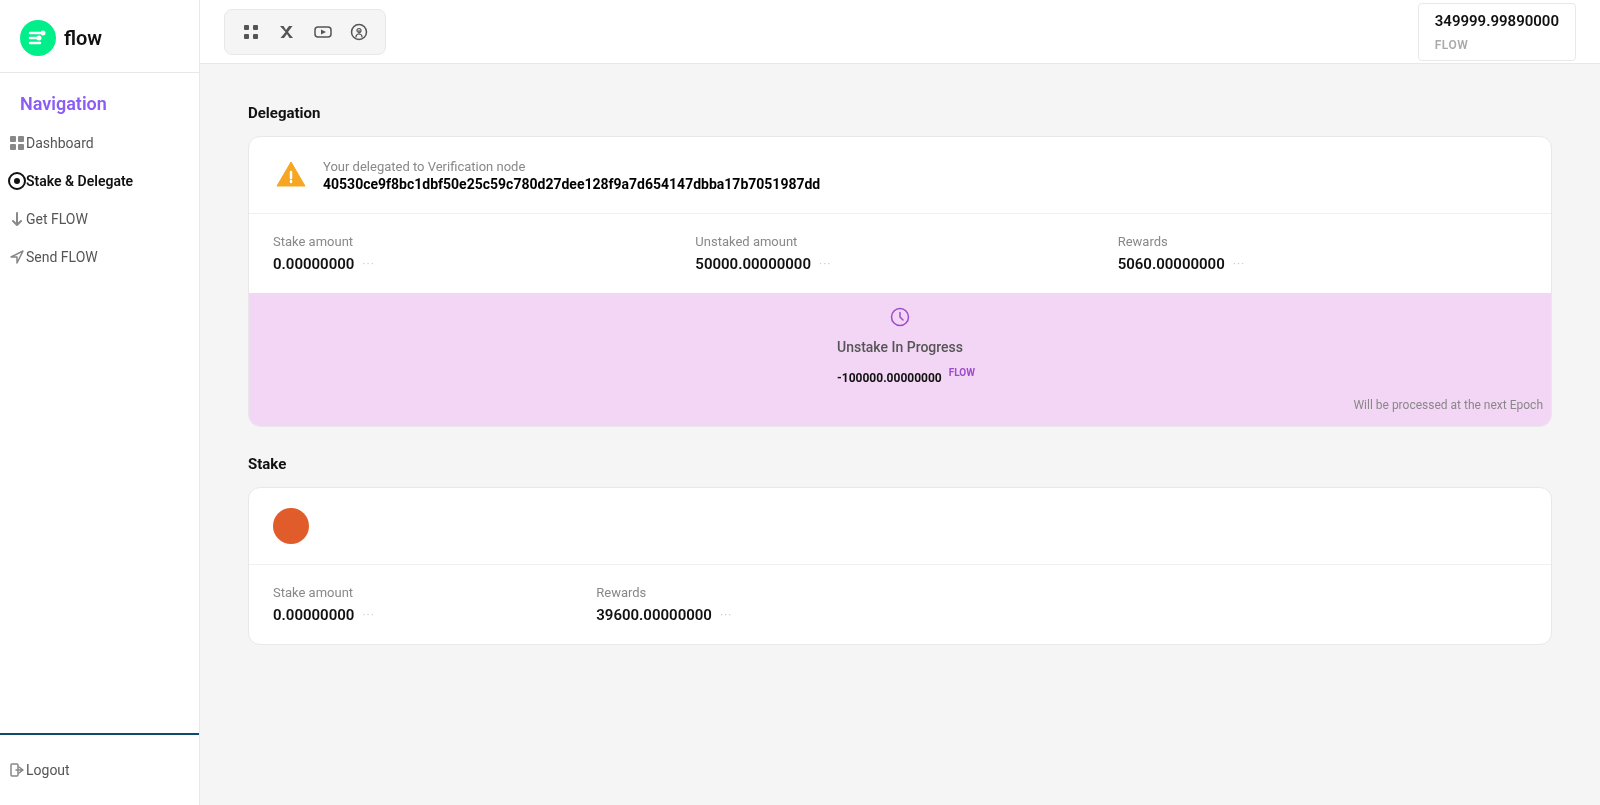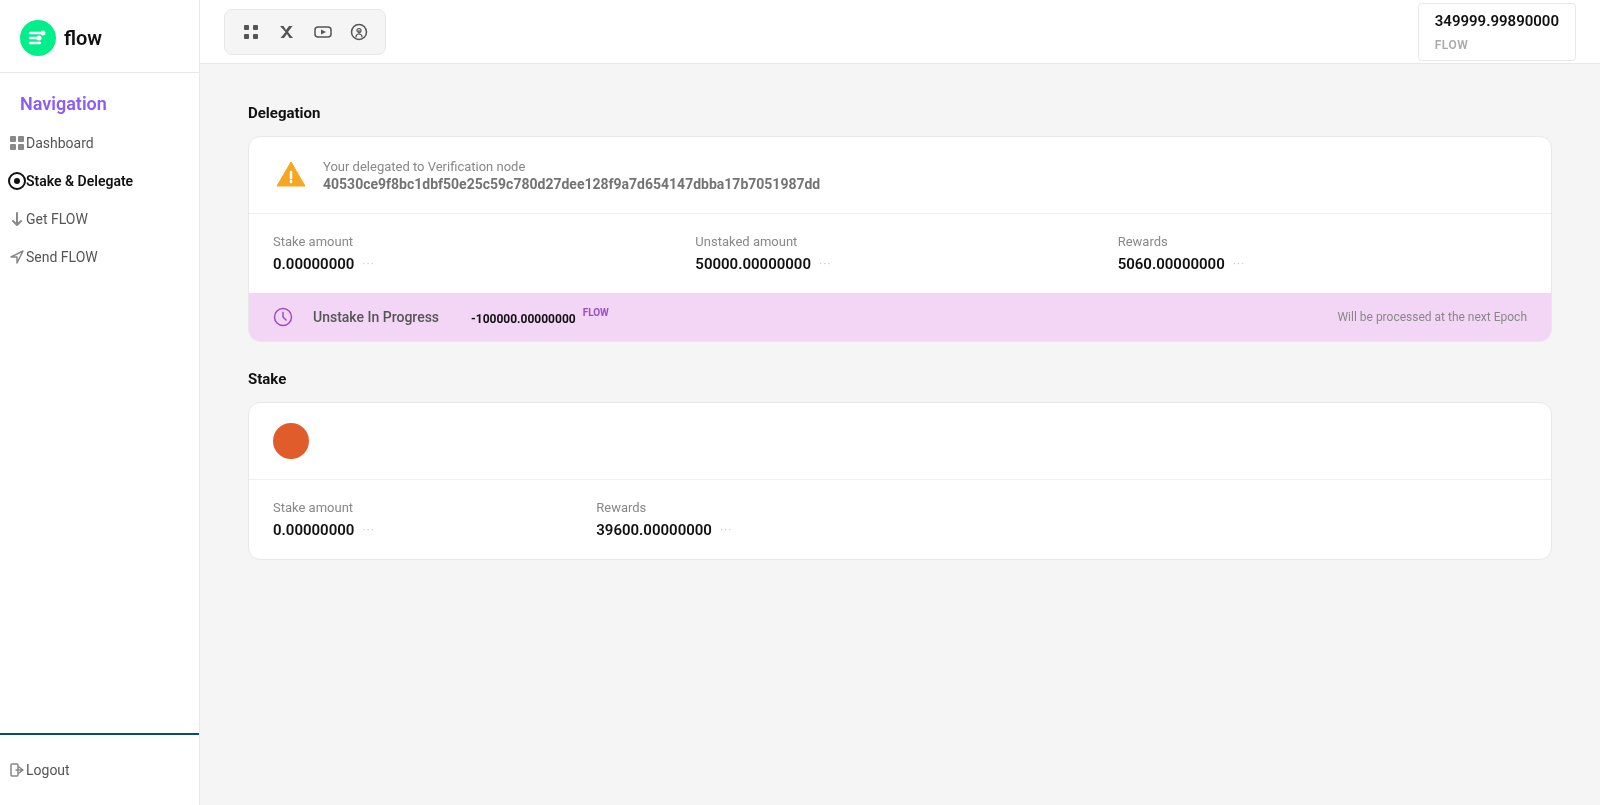--- a/index.html
+++ b/index.html
@@ -167,21 +167,21 @@
       flex-shrink: 0;
     }
     .node-info-label {
       font-size: 13px;
       color: #888;
       margin-bottom: 2px;
     }
     .node-address {
       font-size: 14px;
       font-weight: 700;
-      color: #737373;
+      color: #000000;
       word-break: break-all;
     }
     .card-stats {
       display: flex;
       gap: 13px;
       padding: 20px 24px;
     }
     .stat-item {
       flex: 1;
     }
@@ -203,22 +203,23 @@
     .three-dots {
       color: #ccc;
       font-size: 12px;
       letter-spacing: 1px;
       cursor: pointer;
     }
     .unstake-banner {
       background: #f3d6f5;
       display: flex;
       align-items: center;
-      padding: 14px 24px;
-      gap: 20px;
+      padding: 14px 8px;
+      gap: 12px;
+      flex-direction: column;
     }
     .unstake-icon {
       color: #9b4dca;
       font-size: 18px;
       display: flex;
       align-items: center;
     }
     .unstake-label {
       font-size: 14px;
       color: #555;

